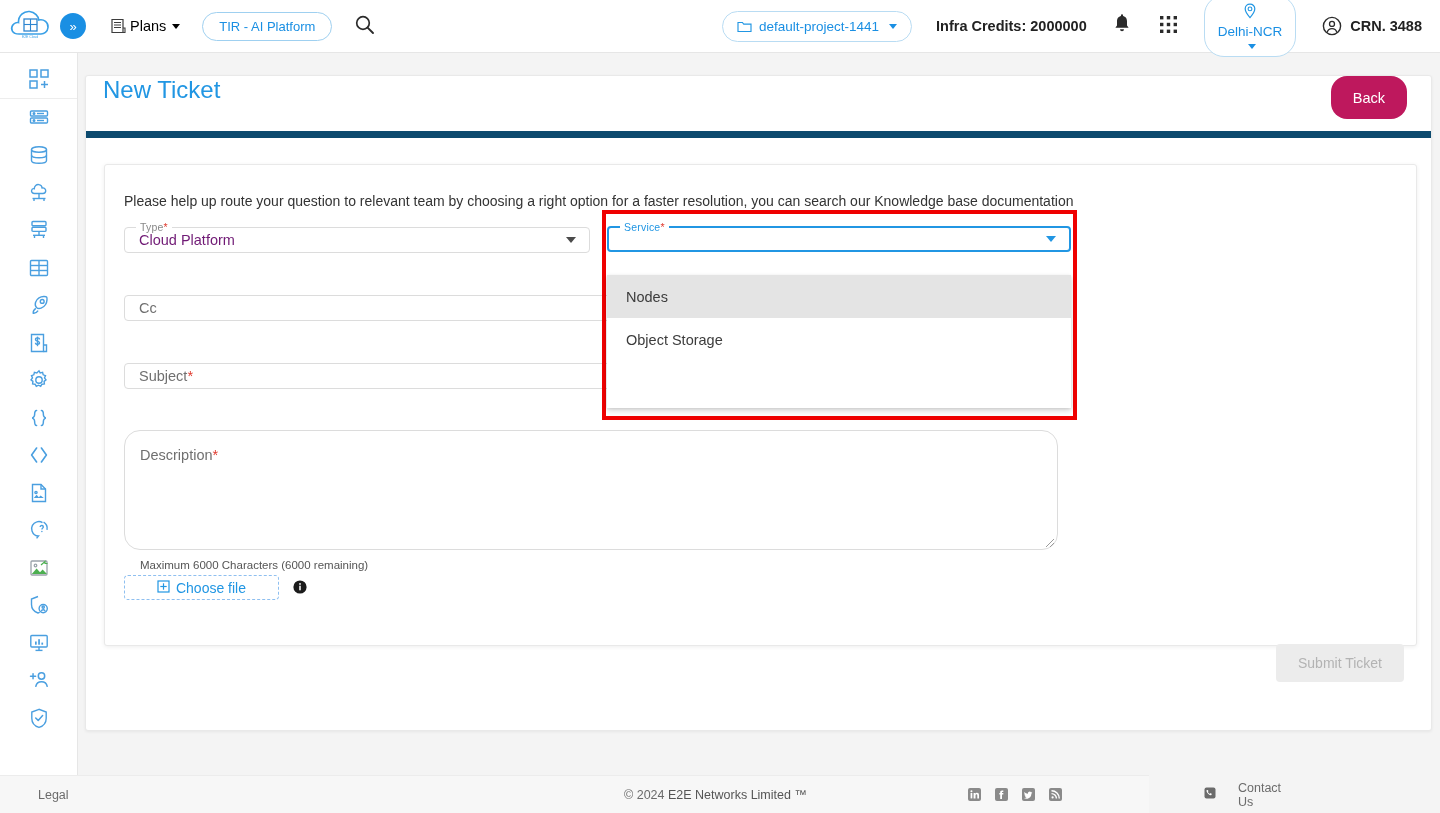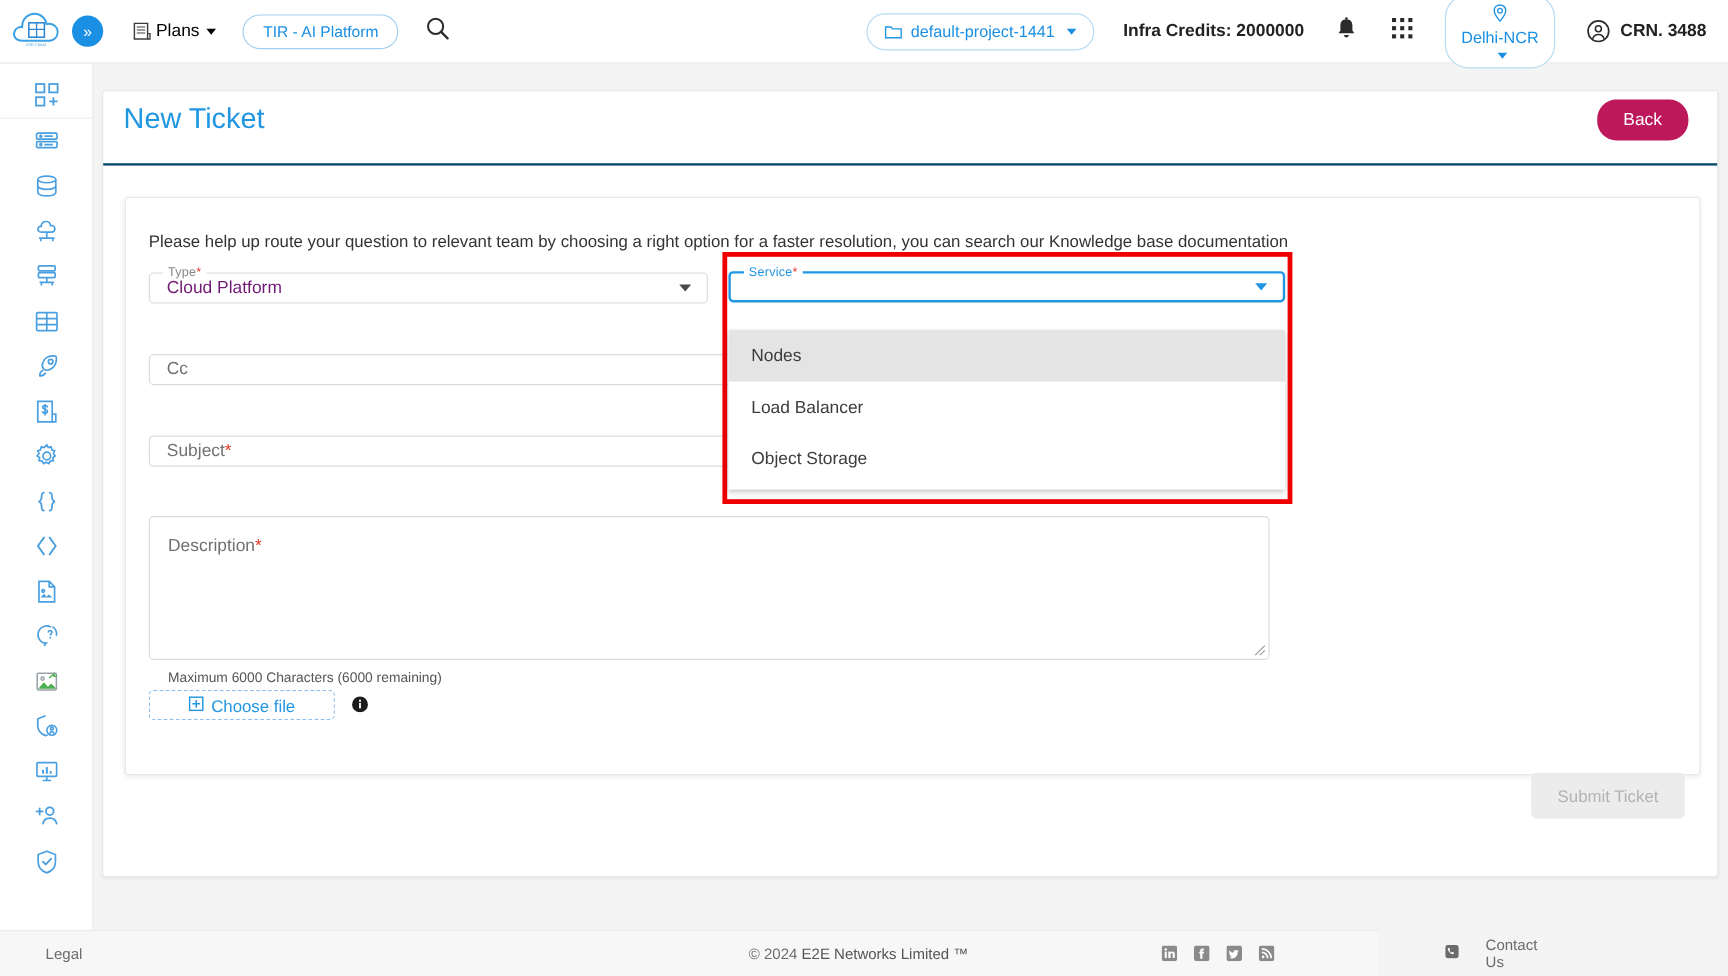--- a/index.html
+++ b/index.html
@@ -82,23 +82,23 @@
   }
   .content-card {
     position:absolute; left:7px; top:22px;
     width: 1347px; height: 656px;
     background:#fff;
     border:1px solid #e9e9e9;
     border-radius:3px;
     box-shadow: 0 1px 3px rgba(0,0,0,0.06);
   }
   .page-head {
-    height: 62px; display:flex; align-items:center;
+    height: 62px; display:flex; 
     padding: 0 24px 12px 17px;
-    border-bottom:2px solid #0c4a6e;
+    border-bottom:7px solid #0c4a6e;
   }
   .page-title { color:#2196e3; font-size:24px; font-weight:400; }
   .back-btn {
     margin-left:auto; background:#be185d; color:#fff;
     border:none; border-radius:16px; padding: 9px 22px;
     font-size:14.5px; cursor:pointer; font-family:inherit;
   }
 
   
   .form-card {
@@ -145,21 +145,21 @@
   }
 
   
   .ofield.focused { border:2px solid #2196e3; }
   .ofield.focused .legend { color:#2196e3; }
   .ofield.focused .arrow { border-top-color:#2196e3; }
 
   
   .tarea {
     position:absolute;
-    border:1px solid #dcdcdc; border-radius:4px; background:#fff;
+    border:1px solid #dcdcdc; border-radius:16px; background:#fff;
   }
   .tarea .ph {
     position:absolute; left:15px; top:16px; font-size:14.5px; color:#707070;
   }
   .tarea .ph .req { color:#e03b2f; }
   .resize-grip {
     position:absolute; right:2px; bottom:2px; width:13px; height:13px;
     cursor: nwse-resize;
   }
   .char-note {
@@ -605,21 +605,20 @@
   </div>
 
   <div class="ofield focused" style="left:529px; top:173px; width:464px; z-index:23;">
     <span class="legend"><span>Service</span><span class="req">*</span></span>
     <span class="val"></span>
     <i class="arrow"></i>
   </div>
 
   <div class="dd-panel">
     <div class="dd-opt hl">Nodes</div>
-    <div class="dd-opt">Load Balancer</div>
     <div class="dd-opt">Object Storage</div>
   </div>
 
   <div class="dd-highlight"></div>
 
 </div>
 
 <div class="footer">
   <span class="f-legal">Legal</span>
   <span class="f-copy"><span>© 2024 </span><span class="brand">E2E Networks Limited ™</span></span>

